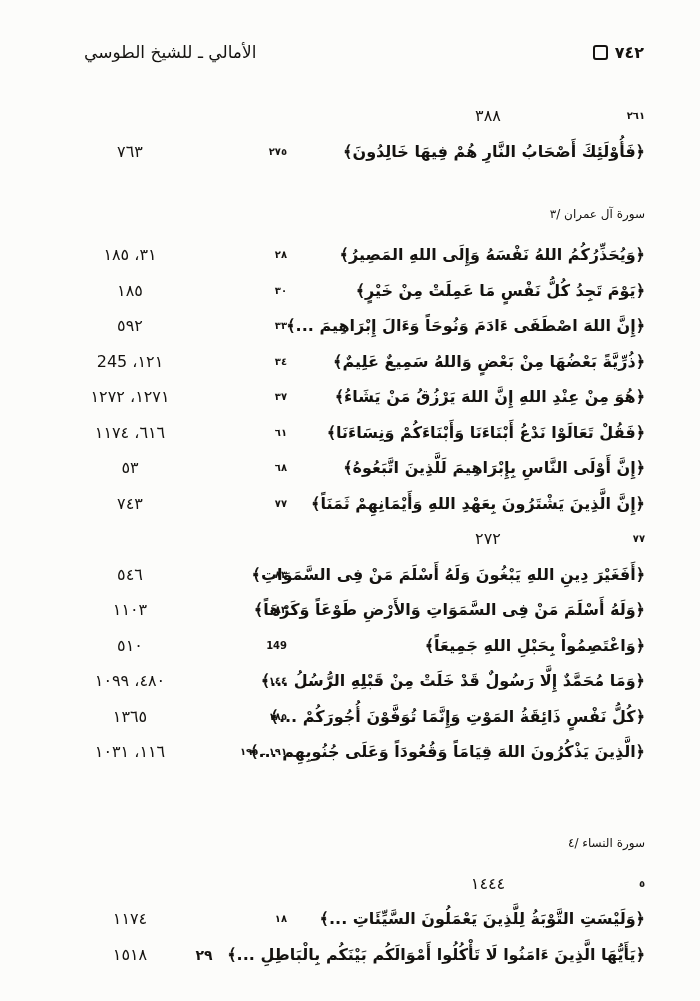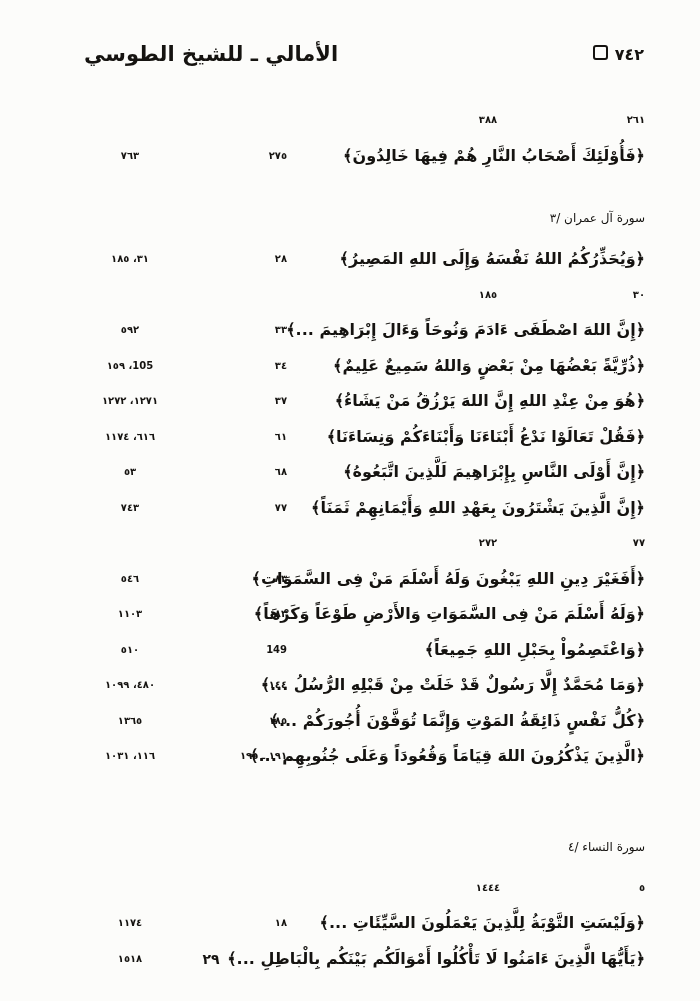--- a/index.html
+++ b/index.html
@@ -18,36 +18,36 @@
   }
   
   .page-header {
     display:flex;
     justify-content:space-between;
     align-items:center;
     padding:42px 56px 0 84px;
   }
   .page-no-block {
     display:flex;
-    align-items:flex-start;
+    align-items:center;
     gap:7px;
     font-size:16px;
     font-weight:bold;
     letter-spacing:1px;
   }
   .page-marker {
     display:inline-block;
     width:15px; height:15px;
     border:2.5px solid #151310;
     border-radius:3px;
     background:transparent;
   }
   .book-title {
-    font-size:21px;
-    font-weight:bold;
+    font-size:17px;
+    font-weight:normal;
   }
   
   .index-body { padding:36px 55px 0 55px; }
   .row {
     display:flex;
     align-items:center;
     height:35.5px;
   }
   .cell-verse {
     flex:1 1 auto;
@@ -62,28 +62,28 @@
     width:82px;
     text-align:right;
     font-size:10px;
     font-weight:bold;
     white-space:nowrap;
   }
   .cell-pages {
     flex:0 0 150px;
     width:150px;
     text-align:center;
-    font-size:10px;
-    font-weight:bold;
+    font-size:16px;
+    font-weight:normal;
     white-space:nowrap;
   }
   .inline-no {
     font-size:14px;
     font-weight:bold;
-    margin:0 2px;
+    margin:0 9px;
   }
   .section-heading {
     margin:30px 160px 8px 0;
     margin-left:160px;
     margin-right:0;
     text-align:right;
     font-size:12px;
     font-weight:normal;
     line-height:30px;
   }
@@ -118,32 +118,33 @@
 
     <div>
       <div class="section-heading">سورة آل عمران /٣</div>
 
       <div class="row">
         <span class="cell-verse">﴿وَيُحَذِّرُكُمُ اللهُ نَفْسَهُ وَإِلَى اللهِ المَصِيرُ﴾</span>
         <span class="cell-no">٢٨</span>
         <span class="cell-pages">٣١، ١٨٥</span>
       </div>
       <div class="row">
+        <span class="cell-verse">﴿يَوْمَ تَجِدُ كُلُّ نَفْسٍ مَا عَمِلَتْ مِنْ خَيْرٍ﴾</span>
         <span class="cell-no">٣٠</span>
         <span class="cell-pages">١٨٥</span>
       </div>
       <div class="row">
         <span class="cell-verse">﴿إِنَّ اللهَ اصْطَفَى ءَادَمَ وَنُوحَاً وَءَالَ إِبْرَاهِيمَ ...﴾</span>
         <span class="cell-no">٣٣</span>
         <span class="cell-pages">٥٩٢</span>
       </div>
       <div class="row">
         <span class="cell-verse">﴿ذُرِّيَّةً بَعْضُهَا مِنْ بَعْضٍ وَاللهُ سَمِيعٌ عَلِيمٌ﴾</span>
         <span class="cell-no">٣٤</span>
-        <span class="cell-pages">105، ١٥٩</span>
+        <span class="cell-pages">١٢١، 245</span>
       </div>
       <div class="row">
         <span class="cell-verse">﴿هُوَ مِنْ عِنْدِ اللهِ إِنَّ اللهَ يَرْزُقُ مَنْ يَشَاءُ﴾</span>
         <span class="cell-no">٣٧</span>
         <span class="cell-pages">١٢٧١، ١٢٧٢</span>
       </div>
       <div class="row">
         <span class="cell-verse">﴿فَقُلْ تَعَالَوْا نَدْعُ أَبْنَاءَنَا وَأَبْنَاءَكُمْ وَنِسَاءَنَا﴾</span>
         <span class="cell-no">٦١</span>
         <span class="cell-pages">٦١٦، ١١٧٤</span>

